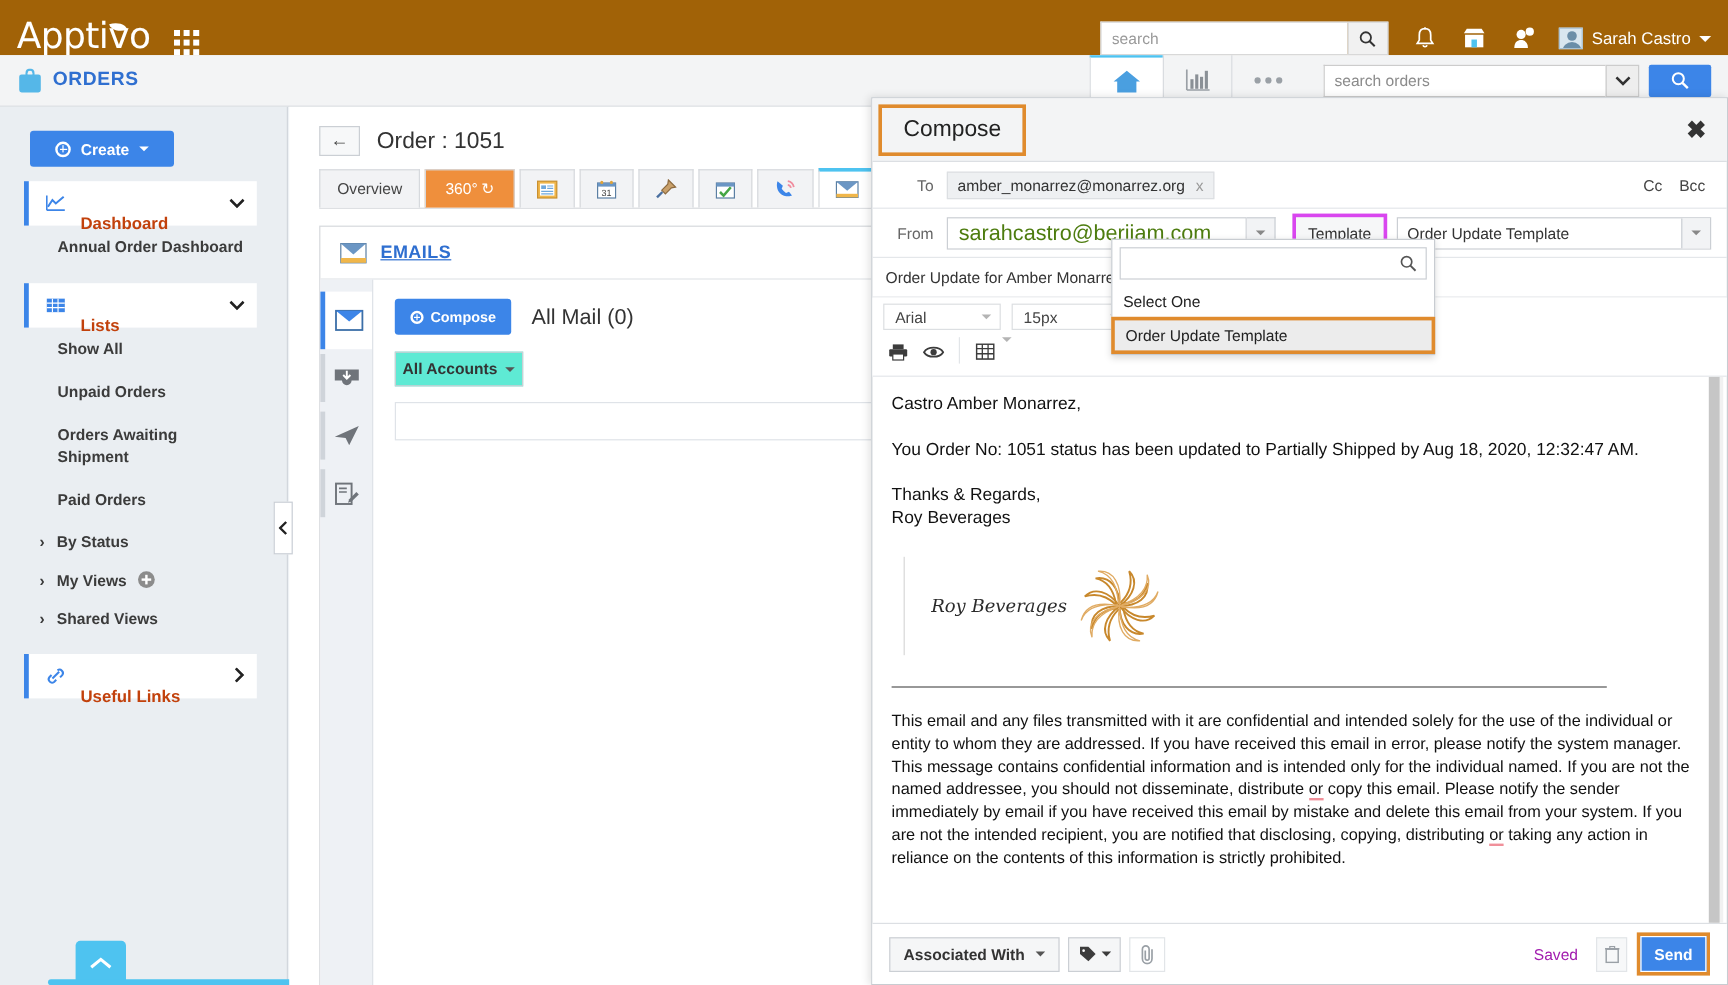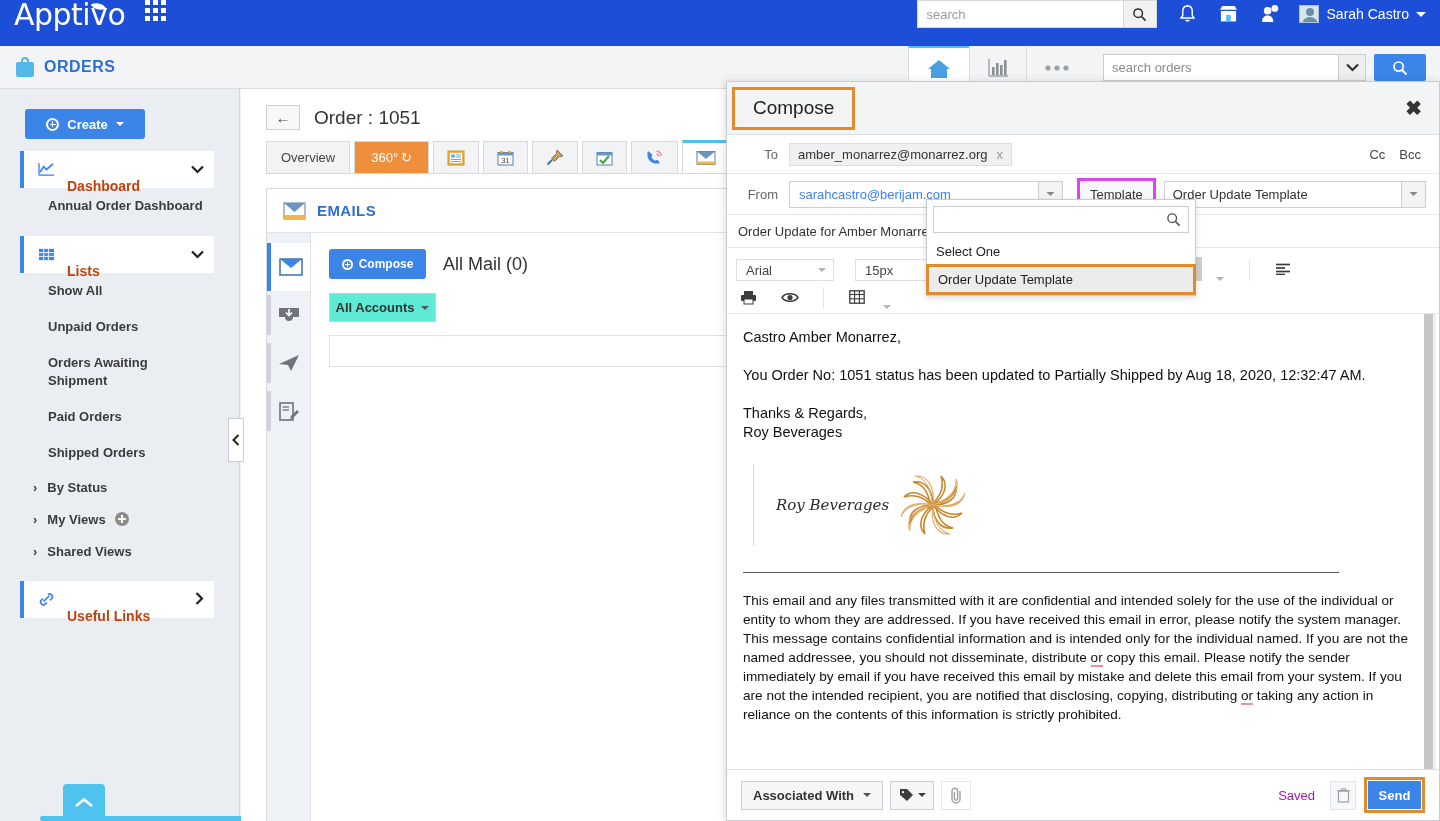--- a/index.html
+++ b/index.html
@@ -7,21 +7,21 @@
   body {
     width:1440px; height:821px;
     font-family:"Liberation Sans", sans-serif;
     font-size:13px; color:#333;
     background:#eef1f5; overflow:hidden; position:relative;
   }
 
   
   #topbar {
     position:absolute; left:0; top:0; width:1440px; height:46px;
-    background:#1d4ed8; display:flex; align-items:flex-start;
+    background:#a16207; display:flex; align-items:flex-end;
   }
   #logo { margin-left:14px; font-size:30px; color:#fff; font-weight:400; letter-spacing:-0.5px; line-height:1; position:relative; font-family:"DejaVu Sans", sans-serif;}
   #logo .leaf { position:absolute; width:13px; height:9px; background:#fff; border-radius:0 100% 0 100%; top:2px; left:78px; transform:rotate(-18deg);}
   #grid-icon { margin-left:20px; display:grid; grid-template-columns:repeat(3,5px); grid-template-rows:repeat(3,5px); gap:3px; cursor:pointer;}
   #grid-icon i { background:#fff; display:block; width:5px; height:5px; }
   #top-right { margin-left:auto; display:flex; align-items:center; padding-right:14px; }
   #top-search { display:flex; height:28px; }
   #top-search input {
     width:206px; height:28px; border:1px solid #d8d8d8; border-right:none; outline:none;
     padding:0 9px; font-size:13px; color:#555; font-family:"Liberation Sans", sans-serif; background:#fff;
@@ -32,21 +32,21 @@
   .tb-ic { margin-left:21px; cursor:pointer; display:flex; align-items:center; }
   #user-chip { display:flex; align-items:center; margin-left:20px; cursor:pointer; color:#fff; font-size:14px;}
   #avatar { width:20px; height:18px; background:#d9e6ef; border:1px solid #a9c2d4; margin-right:8px; position:relative; overflow:hidden;}
   #avatar::before{content:"";position:absolute;width:8px;height:8px;border-radius:50%;background:#6b8ea8;left:6px;top:2px;}
   #avatar::after{content:"";position:absolute;width:16px;height:8px;border-radius:8px 8px 0 0;background:#6b8ea8;left:2px;top:11px;}
   .caret-d { width:0;height:0;border-left:5px solid transparent;border-right:5px solid transparent;border-top:5px solid #fff; margin-left:7px;}
 
   
   #appheader {
     position:absolute; left:0; top:46px; width:1440px; height:43px;
-    background:#f3f4f5; border-bottom:1px solid #d9dce0; display:flex; 
+    background:#f3f4f5; border-bottom:1px solid #d9dce0; display:flex; align-items:center;
   }
   #app-title { display:flex; align-items:center; margin-left:16px; }
   #bag-icon { width:18px; height:20px; position:relative; margin-right:10px; }
   #bag-icon .body { position:absolute; bottom:0; width:18px; height:15px; background:#55b7e8; border-radius:2px;}
   #bag-icon .handle { position:absolute; top:0; left:5px; width:8px; height:8px; border:2px solid #55b7e8; border-bottom:none; border-radius:4px 4px 0 0;}
   #app-title span { color:#2f6fd0; font-weight:bold; font-size:16px; letter-spacing:.5px;}
   #appheader-right { margin-left:auto; display:flex; align-items:stretch; height:43px; padding-right:14px; }
   .ah-cell { display:flex; align-items:center; justify-content:center; border-left:1px solid #d9dce0; padding:0 17px; cursor:pointer;}
   .ah-cell.home { background:#fff; border-top:2px solid #4ec3f0; }
   #ordsearch { display:flex; align-items:center; margin-left:16px; align-self:center; }
@@ -87,21 +87,21 @@
      align-items:center; justify-content:center; cursor:pointer; font-size:15px; color:#444;}
   #order-title { margin-left:14px; font-size:19px; color:#333; }
   #tabbar { display:flex; align-items:flex-end; margin:11px 0 0 25px; border-bottom:1px solid #d6d9dd; width:1174px; height:33px;}
   .tab { height:32px; border:1px solid #d6d9dd; border-bottom:none; background:#f2f3f5; display:flex;
      align-items:center; justify-content:center; margin-right:4px; padding:0 14px; font-size:13px; color:#444; cursor:pointer;}
   .tab.t360 { background:#ef8f3c; color:#fff; font-size:13px; padding:0 16px;}
   .tab.icontab { padding:0 13px; }
   .tab.active { background:#fff; border-top:3px solid #4ec3f0; height:33px;}
   #emails-panel { margin:14px 0 0 25px; width:1174px; height:640px; border:1px solid #d6d9dd; background:#fff;}
   #emails-title { display:flex; align-items:center; height:44px; border-bottom:1px solid #e2e5e8; padding-left:16px;}
-  #emails-title span { color:#2f6fd0; font-weight:bold; font-size:15px; margin-left:11px; letter-spacing:.4px;}
+  #emails-title span { color:#2f6fd0; font-weight:bold; font-size:15px; margin-left:11px; letter-spacing:.4px;text-decoration:underline;}
   #mail-body { display:flex; height:594px; }
   #mail-iconbar { width:44px; background:#eef1f5; border-right:1px solid #dfe3e8; padding-top:10px;}
   .mi { height:48px; display:flex; align-items:center; justify-content:center; cursor:pointer; position:relative;}
   .mi.sel { background:#fff; border-left:4px solid #3c85e8; }
   .mi .bar { position:absolute; left:0; top:4px; width:4px; height:40px; background:#cfd4da;}
   #mail-main { flex:1; padding:16px 0 0 18px; }
   #compose-row { display:flex; align-items:center; }
   #compose-btn { width:97px;height:30px;background:#3c85e8;color:#fff;display:flex;align-items:center;justify-content:center;
      font-weight:bold;font-size:12px;border-radius:3px;cursor:pointer;}
   #compose-btn .plus { width:11px;height:11px;border-radius:50%;border:2px solid #fff;margin-right:6px;position:relative;}
@@ -120,35 +120,35 @@
   #cp-title-box { margin-left:5px; border:3px solid #e08b2d; padding:7px 18px 8px 18px; background:#f3f4f5;}
   #cp-title-box span { font-size:19px; color:#222; }
   #cp-close { margin-left:auto; margin-right:17px; font-size:20px; color:#333; cursor:pointer; font-weight:bold;}
   #cp-to { height:39px; display:flex; align-items:center; border-bottom:1px solid #e4e7ea;}
   .cp-lbl { width:62px; text-align:right; color:#666; font-size:13px; padding-right:11px;}
   #to-chip { background:#eef0f2; border:1px solid #dcdfe2; padding:3px 8px; display:flex; align-items:center; font-size:13px; color:#333;}
   #to-chip .x { margin-left:9px; color:#9a9a9a; cursor:pointer;}
   #cp-ccbcc { margin-left:auto; margin-right:18px; display:flex; gap:14px; font-size:13px; color:#444;}
   #cp-ccbcc span{cursor:pointer;}
   #cp-from { height:41px; display:flex; align-items:center; border-bottom:1px solid #e4e7ea; }
-  #from-input { width:250px;height:27px;border:1px solid #cbcfd4;background:#fff;display:flex;align-items:center;padding-left:9px;font-size:13px;color:#3b82f6;}
+  #from-input { width:250px;height:27px;border:1px solid #cbcfd4;background:#fff;display:flex;align-items:center;padding-left:9px;font-size:18px;color:#4d7c0f;}
   #from-dd { width:24px;height:27px;border:1px solid #cbcfd4;border-left:none;background:#f2f3f5;display:flex;align-items:center;justify-content:center;cursor:pointer;}
   #tmpl-btn { margin-left:14px; border:3px solid #d946ef; height:33px; display:flex; align-items:center; padding:0 10px;
      font-size:13px; color:#333; background:#f6f7f8; cursor:pointer;}
   #tmpl-select { margin-left:8px; width:262px; height:27px; border:1px solid #cbcfd4; background:#fff;
      display:flex; align-items:center; padding-left:8px; font-size:13px; color:#333; cursor:pointer;}
   #tmpl-select .cd{margin-left:auto;margin-right:0;width:24px;height:25px;background:#f2f3f5;border-left:1px solid #cbcfd4;display:flex;align-items:center;justify-content:center;}
   #tmpl-menu { position:absolute; left:926px; top:199px; width:270px; background:#fff; border:1px solid #c8ccd1; z-index:40; box-shadow:0 2px 6px rgba(0,0,0,.15);}
   #tmpl-srch { margin:6px; height:27px; border:1px solid #cbcfd4; display:flex; align-items:center; padding:0 7px;}
   #tmpl-srch input{flex:1;border:none;outline:none;font-size:13px;font-family:"Liberation Sans",sans-serif;}
   .tmpl-opt { padding:5px 9px; font-size:13px; color:#222; cursor:pointer;}
   .tmpl-opt.hl { background:#ececec; border:3px solid #e08b2d; margin:0 -1px; }
   #cp-subject { height:33px; display:flex; align-items:center; padding-left:11px; border-bottom:1px solid #e4e7ea; font-size:13px; color:#333;}
   #cp-toolbar { border-bottom:1px solid #e4e7ea; padding:5px 0 4px 0; background:#fff;}
-  .tb-row { display:flex; align-items:flex-end; height:28px;gap:12px; }
+  .tb-row { display:flex; align-items:flex-start; height:28px; }
   .tb-sel { width:98px;height:22px;border:1px solid #dcdfe2;display:flex;align-items:center;padding-left:9px;font-size:13px;color:#444;margin-left:9px;cursor:pointer;}
   .tb-sel .cd{margin-left:auto;margin-right:7px;width:0;height:0;border-left:4px solid transparent;border-right:4px solid transparent;border-top:4px solid #b4b4b4;}
   .tb-div { width:1px; height:22px; background:#e2e5e8; margin:0 9px; }
   .tb-btn { width:24px;height:24px;display:flex;align-items:center;justify-content:center;cursor:pointer;font-size:15px;color:#3c3c3c;}
   .tb-mini-cd{width:0;height:0;border-left:4px solid transparent;border-right:4px solid transparent;border-top:4px solid #b4b4b4;margin-left:2px;margin-right:4px;}
   #cp-editor { flex:1; overflow:hidden; padding:14px 16px 0 16px; position:relative; font-size:14.5px; color:#111; line-height:19px;}
   #cp-editor p { margin:0 0 19px 0; }
   #sig { margin:22px 0 0 10px; border-left:1px solid #d7d7d7; padding:14px 0 14px 22px; display:flex; align-items:center; height:82px;}
   #sig .nm { font-family:"DejaVu Serif", serif; font-style:italic; font-size:15px; color:#2b2b2b;}
   #hr { margin:26px 0 18px 0; border:none; border-top:1px solid #555; width:596px;}
@@ -308,21 +308,20 @@
     <span class="chev">
       <svg width="13" height="9" viewBox="0 0 13 9">
           <path d="M1 1.5 L6.5 7 L12 1.5" stroke="#222" stroke-width="2.2" fill="none"></path>
         </svg>
     </span>
   </div>
   <div class="nav-sub">Show All</div>
   <div class="nav-sub">Unpaid Orders</div>
   <div class="nav-sub" style="width:150px">Orders Awaiting Shipment</div>
   <div class="nav-sub">Paid Orders</div>
-  <div class="nav-sub">Shipped Orders</div>
 
   <div class="nav-grp">
     <span class="ar">›</span>
     <span>By Status</span>
   </div>
   <div class="nav-grp">
     <span class="ar">›</span>
     <span>My Views</span>
     <span class="plus-circ"></span>
   </div>

